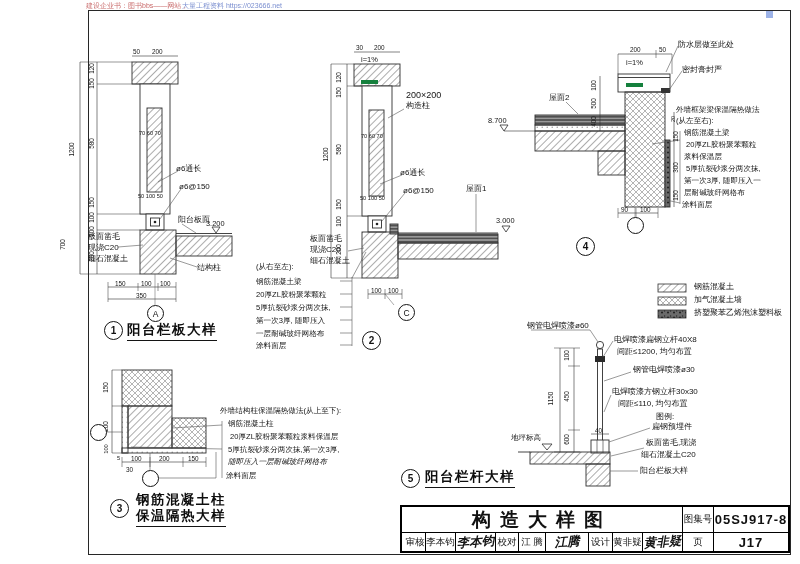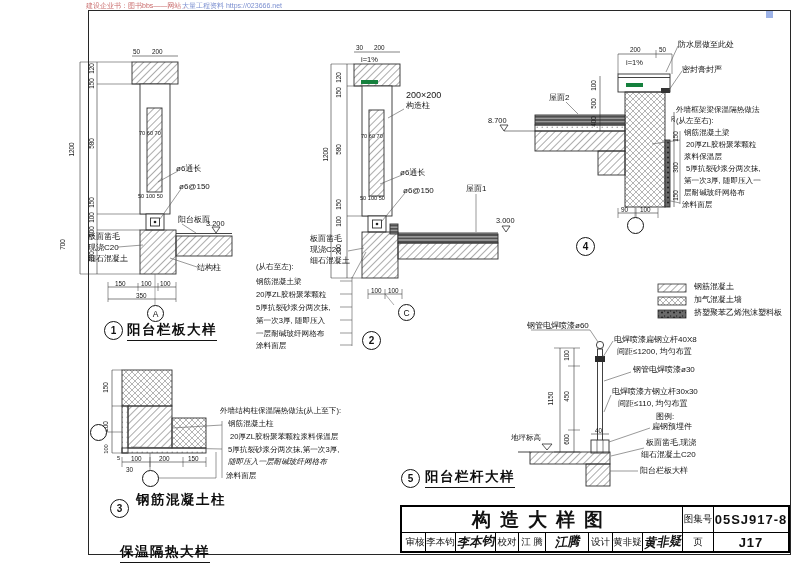--- a/index.html
+++ b/index.html
@@ -295,21 +295,21 @@
   <div class="circ" style="left:90px;top:424px;"></div>
   <div class="circ" style="left:142px;top:470px;"></div>
   <div class="note" style="left:220px;top:406px;">外墙结构柱保温隔热做法(从上至下):</div>
   <div class="note" style="left:228px;top:419px;">钢筋混凝土柱</div>
   <div class="note" style="left:230px;top:432px;">20厚ZL胶粉聚苯颗粒浆料保温层</div>
   <div class="note" style="left:228px;top:445px;">5厚抗裂砂浆分两次抹,第一次3厚,</div>
   <div class="note" style="left:228px;top:457px;font-style:italic;">随即压入一层耐碱玻纤网格布</div>
   <div class="note" style="left:226px;top:471px;">涂料面层</div>
   <div class="numcirc" style="left:110px;top:499px;">3</div>
   <div class="dtitle noline" style="left:136px;top:491px;">钢筋混凝土柱</div>
-  <div class="dtitle" style="left:120px;top:507px;margin-top:36px;">保温隔热大样</div>
+  <div class="dtitle" style="left:136px;top:507px;">保温隔热大样</div>
 
   <div class="dim" style="left:630px;top:46px;">200</div>
   <div class="dim" style="left:659px;top:46px;">50</div>
   <div class="dim slope" style="left:626px;top:58px;font-size:7.5px;">i=1%</div>
   <div class="lbl" style="left:678px;top:40px;">防水层做至此处</div>
   <div class="lbl" style="left:682px;top:65px;">密封膏封严</div>
   <div class="lbl" style="left:549px;top:93px;">屋面2</div>
   <div class="lvl" style="left:488px;top:116px;text-align:right;">8.700</div>
   <div class="dim rot" style="left:588px;top:82px;">100</div>
   <div class="dim rot" style="left:588px;top:100px;">500</div>

